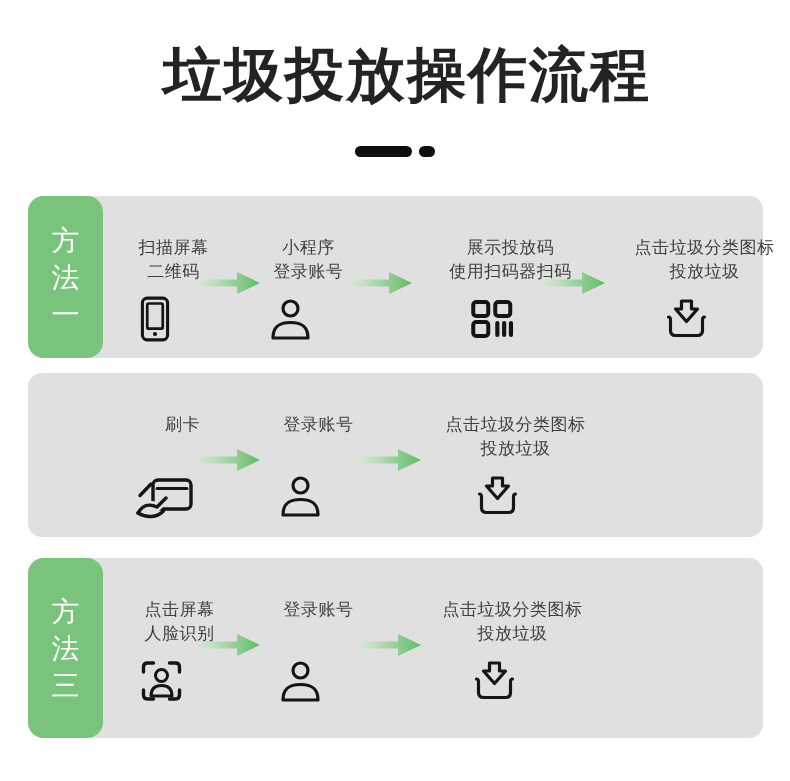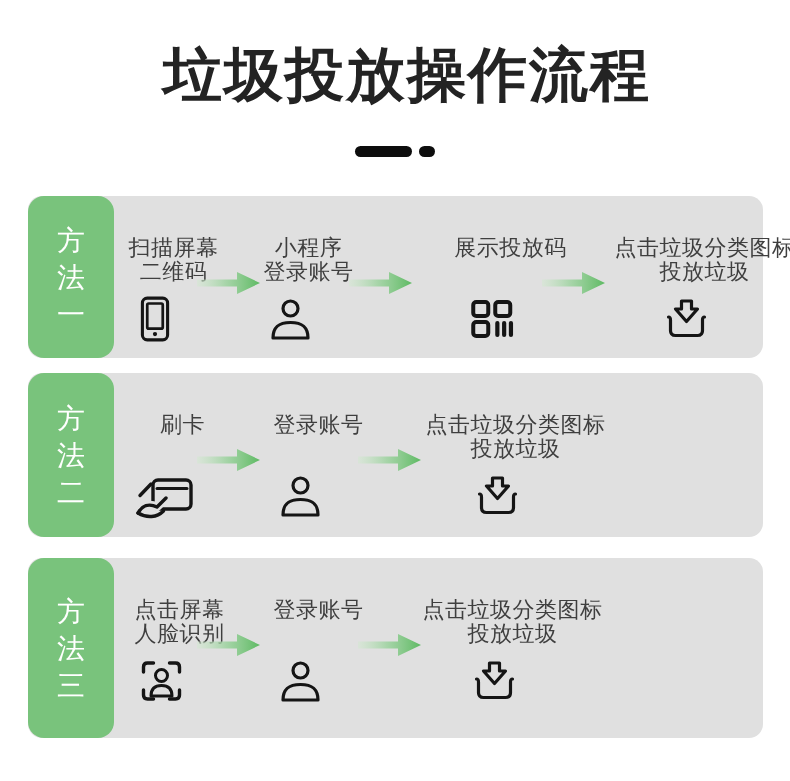--- a/index.html
+++ b/index.html
@@ -23,39 +23,39 @@
   .divider .bar{width:57px;height:11px;border-radius:6px;background:#0d0d0d;}
   .divider .dot{width:16px;height:11px;border-radius:6px;background:#0d0d0d;}
 
   .panel{position:absolute;left:28px;width:735px;}
   .panel-bg{position:absolute;inset:0;background:#e0e0e0;border-radius:14px;}
   .panel-1{top:196px;height:162px;}
   .panel-2{top:373px;height:164px;}
   .panel-3{top:558px;height:180px;}
 
   .method-label{
-    position:absolute;left:0;top:0;height:100%;width:86px;
+    position:absolute;left:0;top:0;height:100%;width:75px;
     background:#79c37c;border-radius:16px;
     display:flex;align-items:center;justify-content:center;
   }
   .label-text{
     width:30px;
     color:#ffffff;font-size:28px;line-height:37px;
     text-align:center;word-break:break-all;
   }
 
   .step{
     position:absolute;top:40px;
     transform:translateX(-50%);
     display:flex;flex-direction:column;align-items:center;
   }
   .step-text{
     height:48px;
     display:flex;flex-direction:column;align-items:center;justify-content:flex-start;
-    font-size:22px;line-height:24px;font-weight:500;
+    font-size:17px;line-height:24px;font-weight:500;
     color:#3f3f3f;white-space:nowrap;letter-spacing:0.5px;
     text-align:center;
     margin-left:37px;
   }
   .step-icon{
     height:50px;margin-top:10px;
     display:flex;align-items:center;justify-content:center;
   }
   .arrow{
     position:absolute;top:87px;
@@ -131,20 +131,21 @@
 
     <div class="arrow" style="left:353px;">
       <svg width="64" height="26" viewBox="0 0 64 26">
         <polygon fill="url(#arrowGrad)" points="0,9.5 40,9.5 40,2 63,13 40,24 40,16.5 0,16.5"></polygon>
       </svg>
     </div>
 
     <div class="step" style="left:464px;">
       <div class="step-text">
         <span>展示投放码</span>
+        <span>使用扫码器扫码</span>
       </div>
       <div class="step-icon">
         <svg width="44" height="40" viewBox="0 0 44 40">
           <rect class="ink" x="3" y="3" width="15" height="14" rx="3" stroke-width="4"></rect>
           <rect class="ink" x="25" y="3" width="15" height="14" rx="3" stroke-width="4"></rect>
           <rect class="ink" x="3" y="23" width="15" height="14" rx="3" stroke-width="4"></rect>
           <rect class="ink-fill" x="25" y="22" width="4.2" height="16" rx="2.1"></rect>
           <rect class="ink-fill" x="31.8" y="22" width="4.2" height="16" rx="2.1"></rect>
           <rect class="ink-fill" x="38.6" y="22" width="4.2" height="16" rx="2.1"></rect>
         </svg>
@@ -168,23 +169,20 @@
           <polygon class="casing" stroke-width="8" points="17,5 27,5 27,13 33,13 22,25.5 11,13 17,13"></polygon>
           <polygon class="ink" stroke-width="3.2" points="17,5 27,5 27,13 33,13 22,25.5 11,13 17,13"></polygon>
         </svg>
       </div>
     </div>
   </section>
 
   <section class="panel panel-2">
     <div class="panel-bg"></div>
 
-    <div class="method-label">
-      <span class="label-text">方法二</span>
-    </div>
 
     <div class="step" style="left:136px;">
       <div class="step-text">
         <span>刷卡</span>
       </div>
       <div class="step-icon">
         <svg width="64" height="47" viewBox="0 0 64 47">
           <rect class="ink" x="21" y="7" width="38" height="29" rx="5" stroke-width="3.4"></rect>
           <line class="ink" x1="25" y1="15.5" x2="55" y2="15.5" stroke-width="3"></line>
           <path class="casing" stroke-width="8.5" d="M6 40 C10 32.5 17 30 25 34 L34 25"></path>

